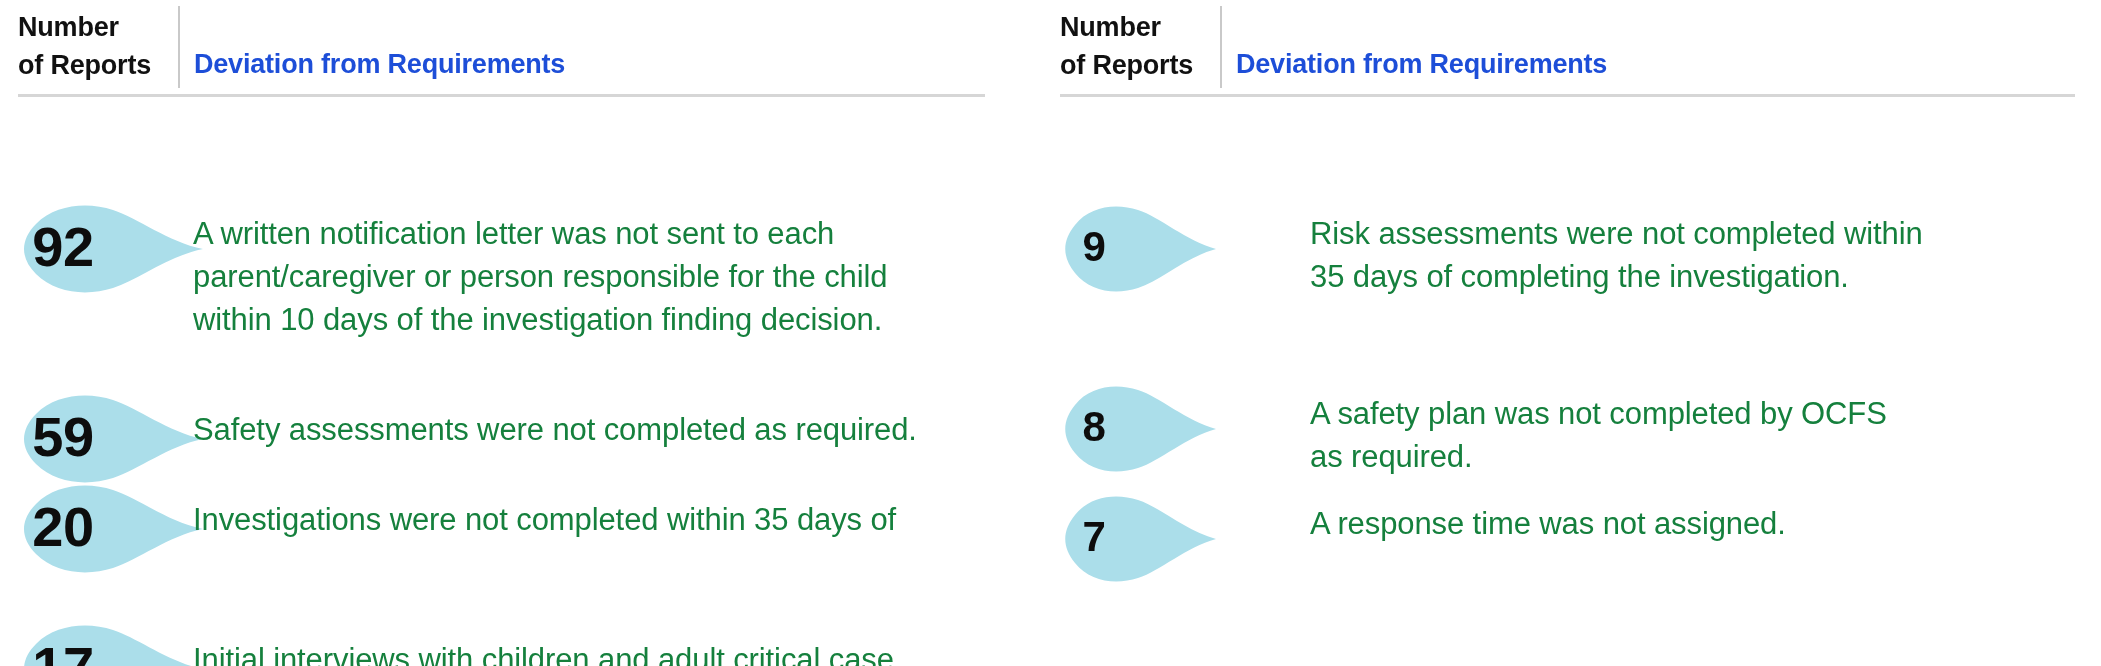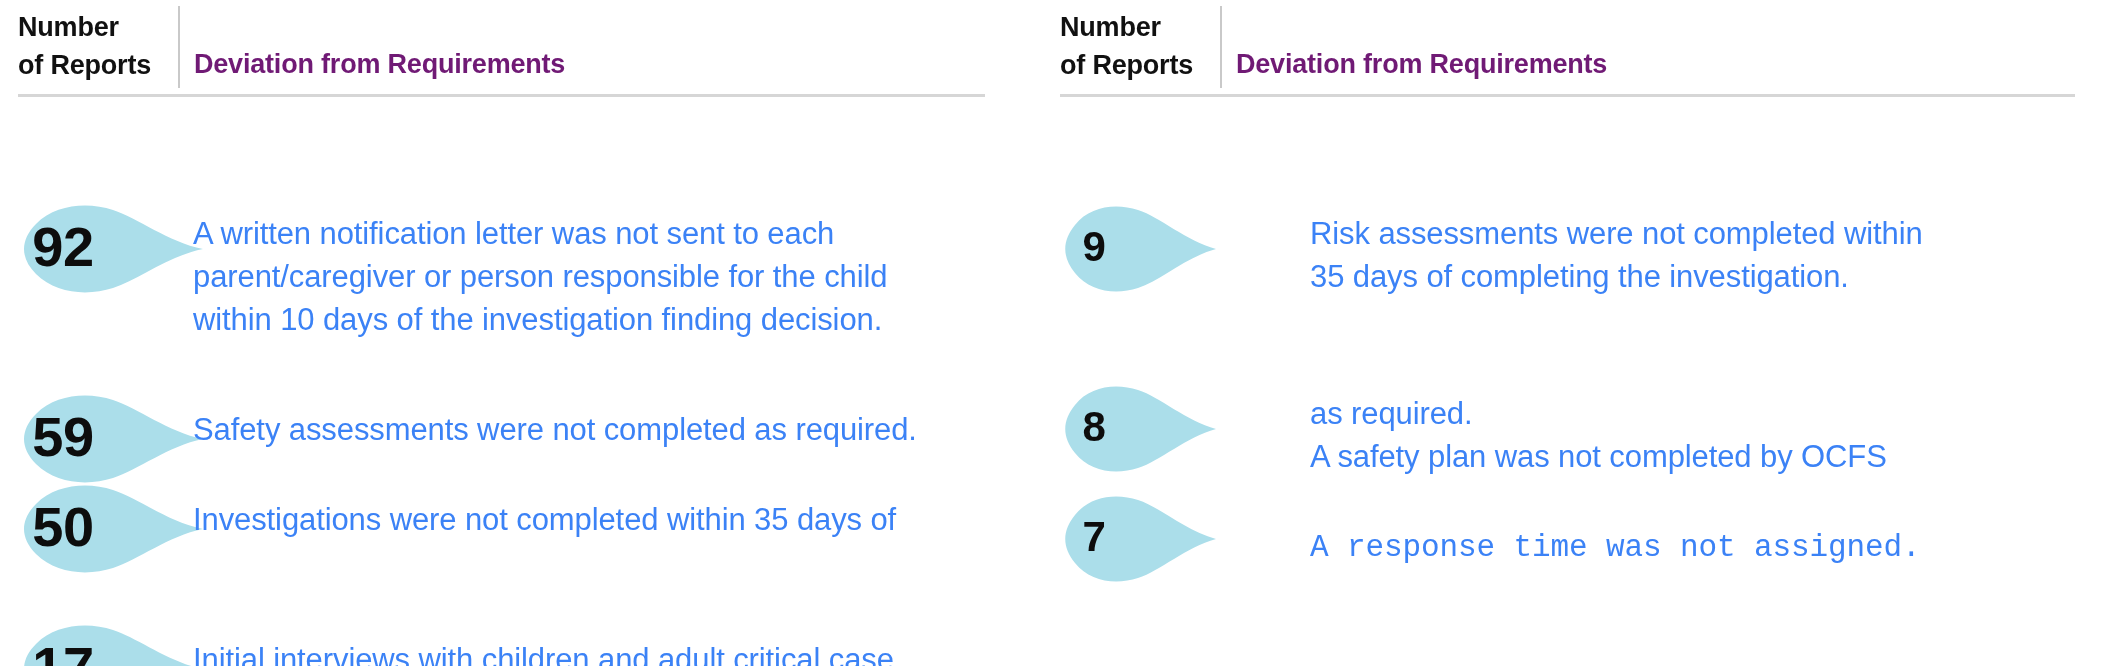--- a/index.html
+++ b/index.html
@@ -57,21 +57,21 @@
   }
 
   .hdr-desc {
     position: absolute;
     left: 176px;
     top: 45px;
     font-size: 27px;
     font-weight: bold;
     line-height: 1.42;
     letter-spacing: -0.2px;
-    color: #701a75;
+    color: #1d4ed8;
     white-space: nowrap;
   }
 
   .col-rule {
     position: absolute;
     left: 0;
     top: 94px;
     height: 3px;
     background: #d6d6d6;
   }
@@ -116,21 +116,21 @@
     width: 56px;
     font-size: 42px;
     line-height: 42px;
   }
 
   
   .row-text {
     position: absolute;
     font-size: 31px;
     line-height: 43px;
-    color: #3b82f6;
+    color: #15803d;
     letter-spacing: -0.1px;
   }
   .column.left  .row-text { left: 175px; width: 810px; }
   .column.right .row-text { left: 250px; width: 790px; }
 
   .row-text .line { display: block; white-space: nowrap; }
 </style>
 </head>
 <body>
 
@@ -189,21 +189,21 @@
       <div class="row" style="top:390px;">
         <div class="marker">
           <svg width="190" height="90" viewBox="0 0 190 90" aria-hidden="true">
             <path d="M 185 45
                      C 150 52, 120 76, 95 84
                      C 70 92, 38 90, 18 70
                      C 2 54, 2 36, 18 20
                      C 38 0, 70 -2, 95 6
                      C 120 14, 150 38, 185 45 Z" fill="#abdeea"></path>
           </svg>
-          <span class="num">50</span>
+          <span class="num">20</span>
         </div>
         <div class="row-text" style="top:14px;">
           <span class="line">Investigations were not completed within 35 days of</span>
         </div>
       </div>
 
       <div class="row" style="top:530px;">
         <div class="marker">
           <svg width="190" height="90" viewBox="0 0 190 90" aria-hidden="true">
             <path d="M 185 45
@@ -262,38 +262,38 @@
             <path d="M 156 45
                      C 126 53, 100 77, 78 84
                      C 56 91, 30 88, 15 69
                      C 2 53, 2 37, 15 21
                      C 30 2, 56 -1, 78 6
                      C 100 13, 126 37, 156 45 Z" fill="#abdeea"></path>
           </svg>
           <span class="num">8</span>
         </div>
         <div class="row-text" style="top:8px;">
+          <span class="line">A safety plan was not completed by OCFS</span>
           <span class="line">as required.</span>
-          <span class="line">A safety plan was not completed by OCFS</span>
         </div>
       </div>
 
       <div class="row" style="top:400px;">
         <div class="marker">
           <svg width="160" height="90" viewBox="0 0 160 90" aria-hidden="true">
             <path d="M 156 45
                      C 126 53, 100 77, 78 84
                      C 56 91, 30 88, 15 69
                      C 2 53, 2 37, 15 21
                      C 30 2, 56 -1, 78 6
                      C 100 13, 126 37, 156 45 Z" fill="#abdeea"></path>
           </svg>
           <span class="num">7</span>
         </div>
-        <div class="row-text" style="top:32px;font-family:Liberation Mono, monospace;">
+        <div class="row-text" style="top:8px;">
           <span class="line">A response time was not assigned.</span>
         </div>
       </div>
 
     </div>
   </div>
 
 </div>
 
 </body></html>

